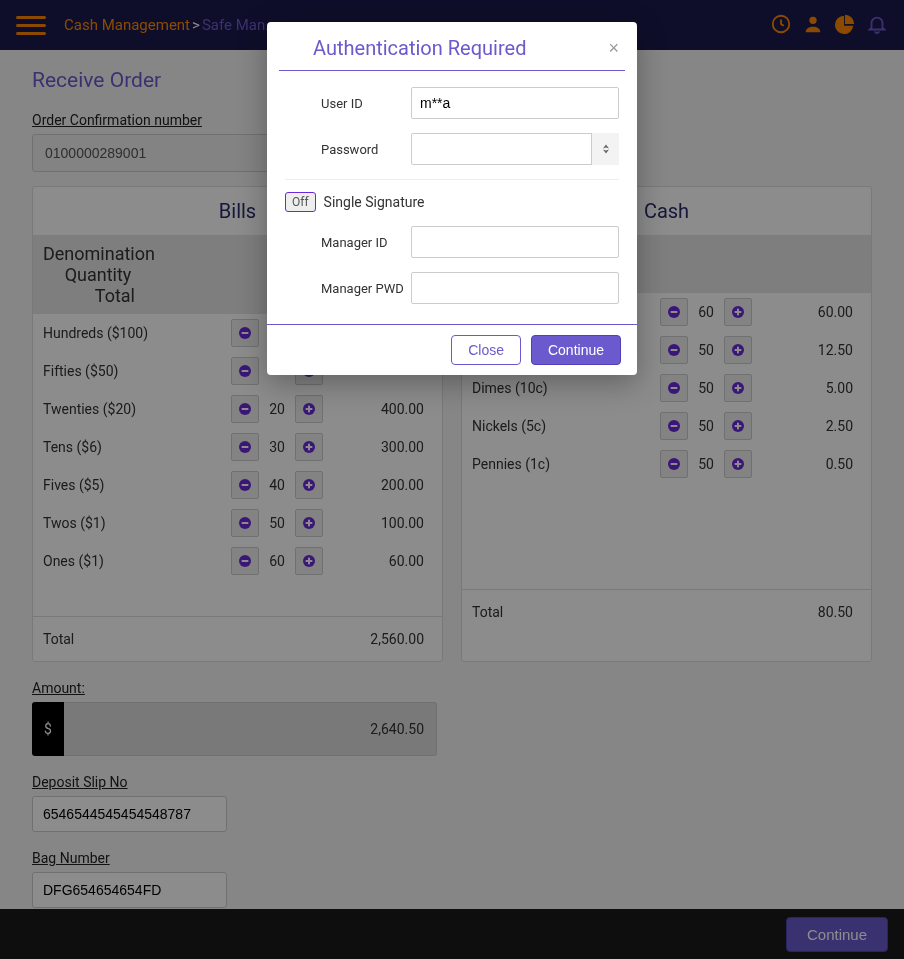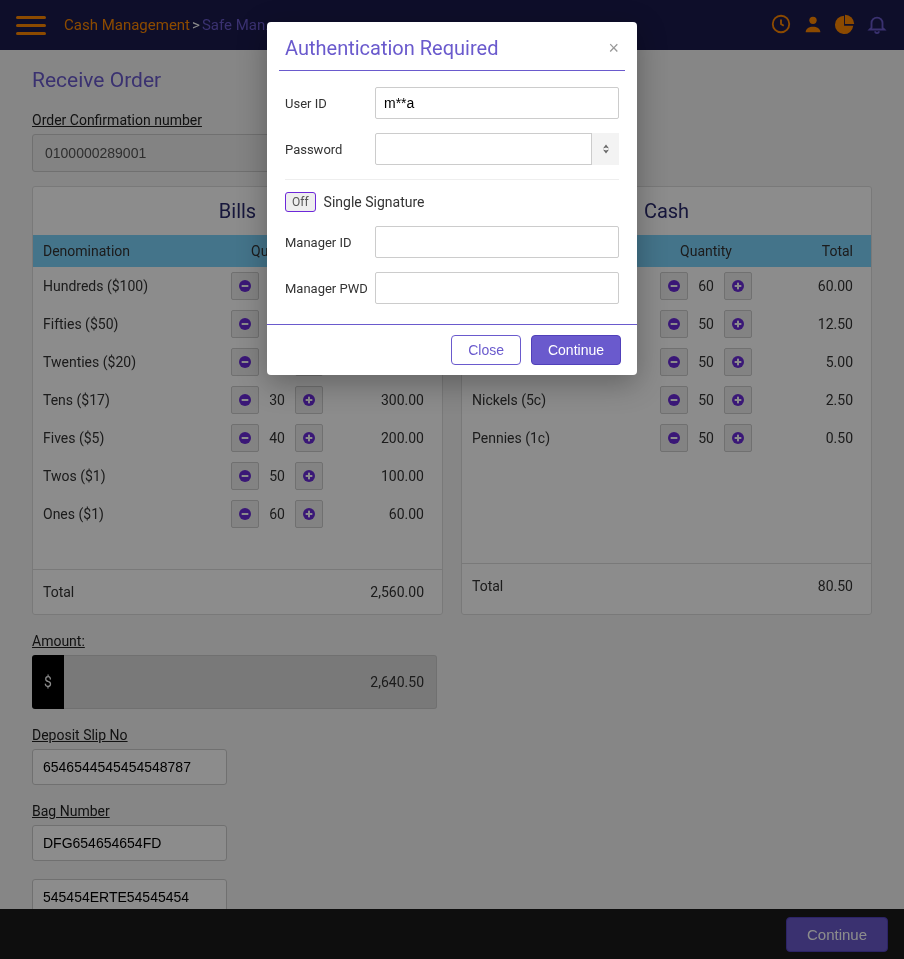--- a/index.html
+++ b/index.html
@@ -52,21 +52,21 @@
   width: 100%; max-width: 420px; padding: 10px 12px;
   border: 1px solid #ccc; background: #eee; border-radius: 3px;
   font-size: 14px; color: #555;
 }
 .panels { display: flex; gap: 18px; margin-top: 14px; }
 .panel {
   flex: 1; border: 1px solid #ddd; border-radius: 3px; background: #fff;
 }
 .panel h2 { text-align: center; font-weight: 400; font-size: 20px; color: #2a2a6d; padding: 12px 0; }
 .denom-header {
-  background: #7dd3fc; display: flex; padding: 8px 10px; font-size: 14px; color: #333;
+  background: #e5e5e5; display: flex; padding: 8px 10px; font-size: 18px; color: #333; flex-direction: column;
 }
 .col-name { flex: 1; }
 .col-qty { width: 110px; text-align: center; }
 .col-total { width: 100px; text-align: right; padding-right: 8px; }
 .denom-row {
   display: flex; align-items: center; padding: 4px 10px; min-height: 38px;
 }
 .denom-row .col-name { flex: 1; font-size: 14px; }
 .qty-ctrl { width: 110px; display: flex; align-items: center; justify-content: center; gap: 4px; }
 .qty-btn {
@@ -110,28 +110,28 @@
   position: absolute; inset: 0;
   background: rgba(0,0,0,0.45);
   display: flex; justify-content: center; align-items: flex-start;
   padding-top: 22px;
 }
 .modal {
   width: 370px; background: #fff; border-radius: 4px;
   box-shadow: 0 8px 30px rgba(0,0,0,0.3);
 }
 .modal-header {
-  padding: 14px 18px 10px 18px; display: flex; align-items: center; justify-content: space-between;
+  padding: 14px 18px 10px 18px; display: flex; align-items: center; justify-content: space-between; margin-left: 28px;
 }
 .modal-title { color: #6a5acd; font-size: 20px; font-weight: 400; }
 .modal-close { font-size: 18px; color: #999; background: none; border: none; cursor: pointer; }
 .modal-divider { border: none; border-top: 1px solid #6a5acd; margin: 0 12px; }
 .modal-body { padding: 16px 18px; }
 .modal-row { display: flex; align-items: center; margin-bottom: 14px; }
-.modal-row label { width: 90px; font-size: 13px; color: #333; }
+.modal-row label { width: 90px; font-size: 13px; color: #333; margin-left: 36px; }
 .modal-row .input-wrap { flex: 1; position: relative; }
 .modal-input {
   width: 100%; padding: 7px 8px; border: 1px solid #ccc; border-radius: 2px; font-size: 14px;
 }
 .pwd-toggle {
   position: absolute; right: 0; top: 0; bottom: 0; width: 28px;
   border-left: 1px solid #ccc; background: #f3f3f3;
   display: flex; align-items: center; justify-content: center;
 }
 .modal-hr { border: none; border-top: 1px solid #eee; margin: 6px 0 12px 0; }
@@ -254,21 +254,21 @@
                 <svg viewBox="0 0 24 24">
                   <circle cx="12" cy="12" r="9"></circle>
                   <rect x="7" y="10.5" width="10" height="3" fill="#fff"></rect>
                   <rect x="10.5" y="7" width="3" height="10" fill="#fff"></rect>
                 </svg>
               </div>
             </div>
             <div class="col-total">400.00</div>
           </div>
           <div class="denom-row">
-            <div class="col-name">Tens ($17)</div>
+            <div class="col-name">Tens ($6)</div>
             <div class="qty-ctrl">
               <div class="qty-btn">
                 <svg viewBox="0 0 24 24">
                   <circle cx="12" cy="12" r="9"></circle>
                   <rect x="7" y="10.5" width="10" height="3" fill="#fff"></rect>
                 </svg>
               </div>
               <div class="qty-val">30</div>
               <div class="qty-btn">
                 <svg viewBox="0 0 24 24">

